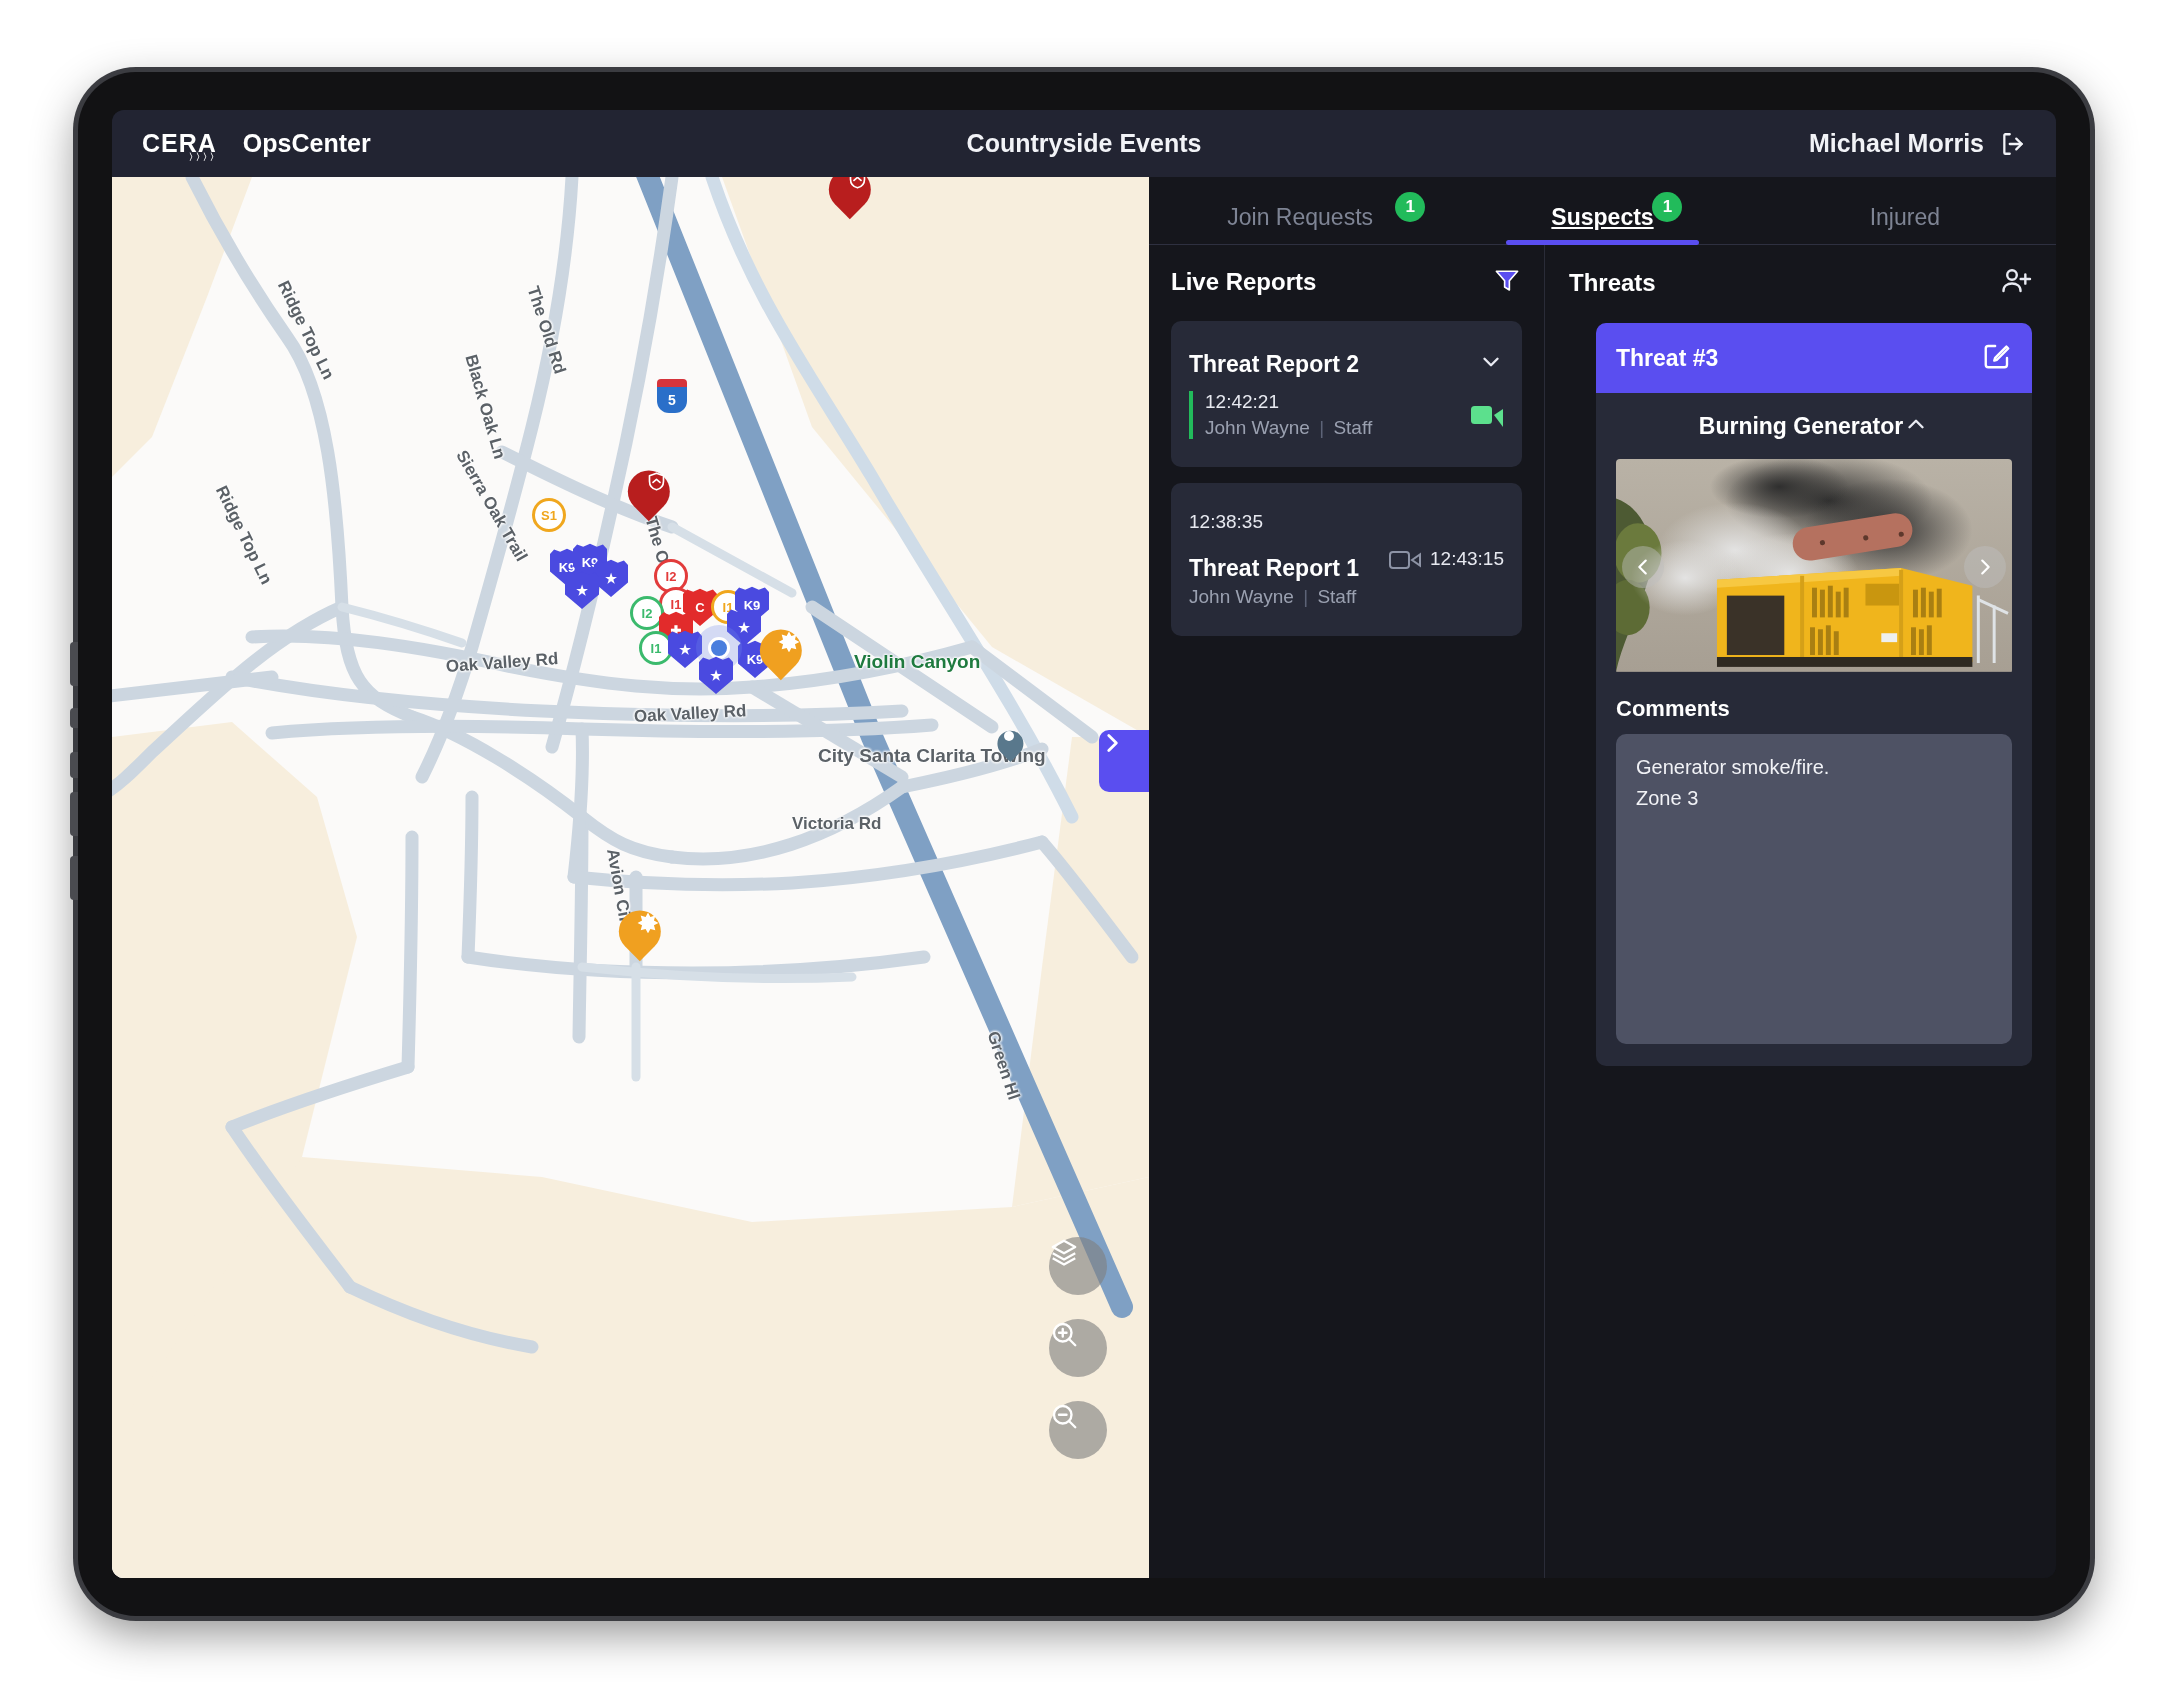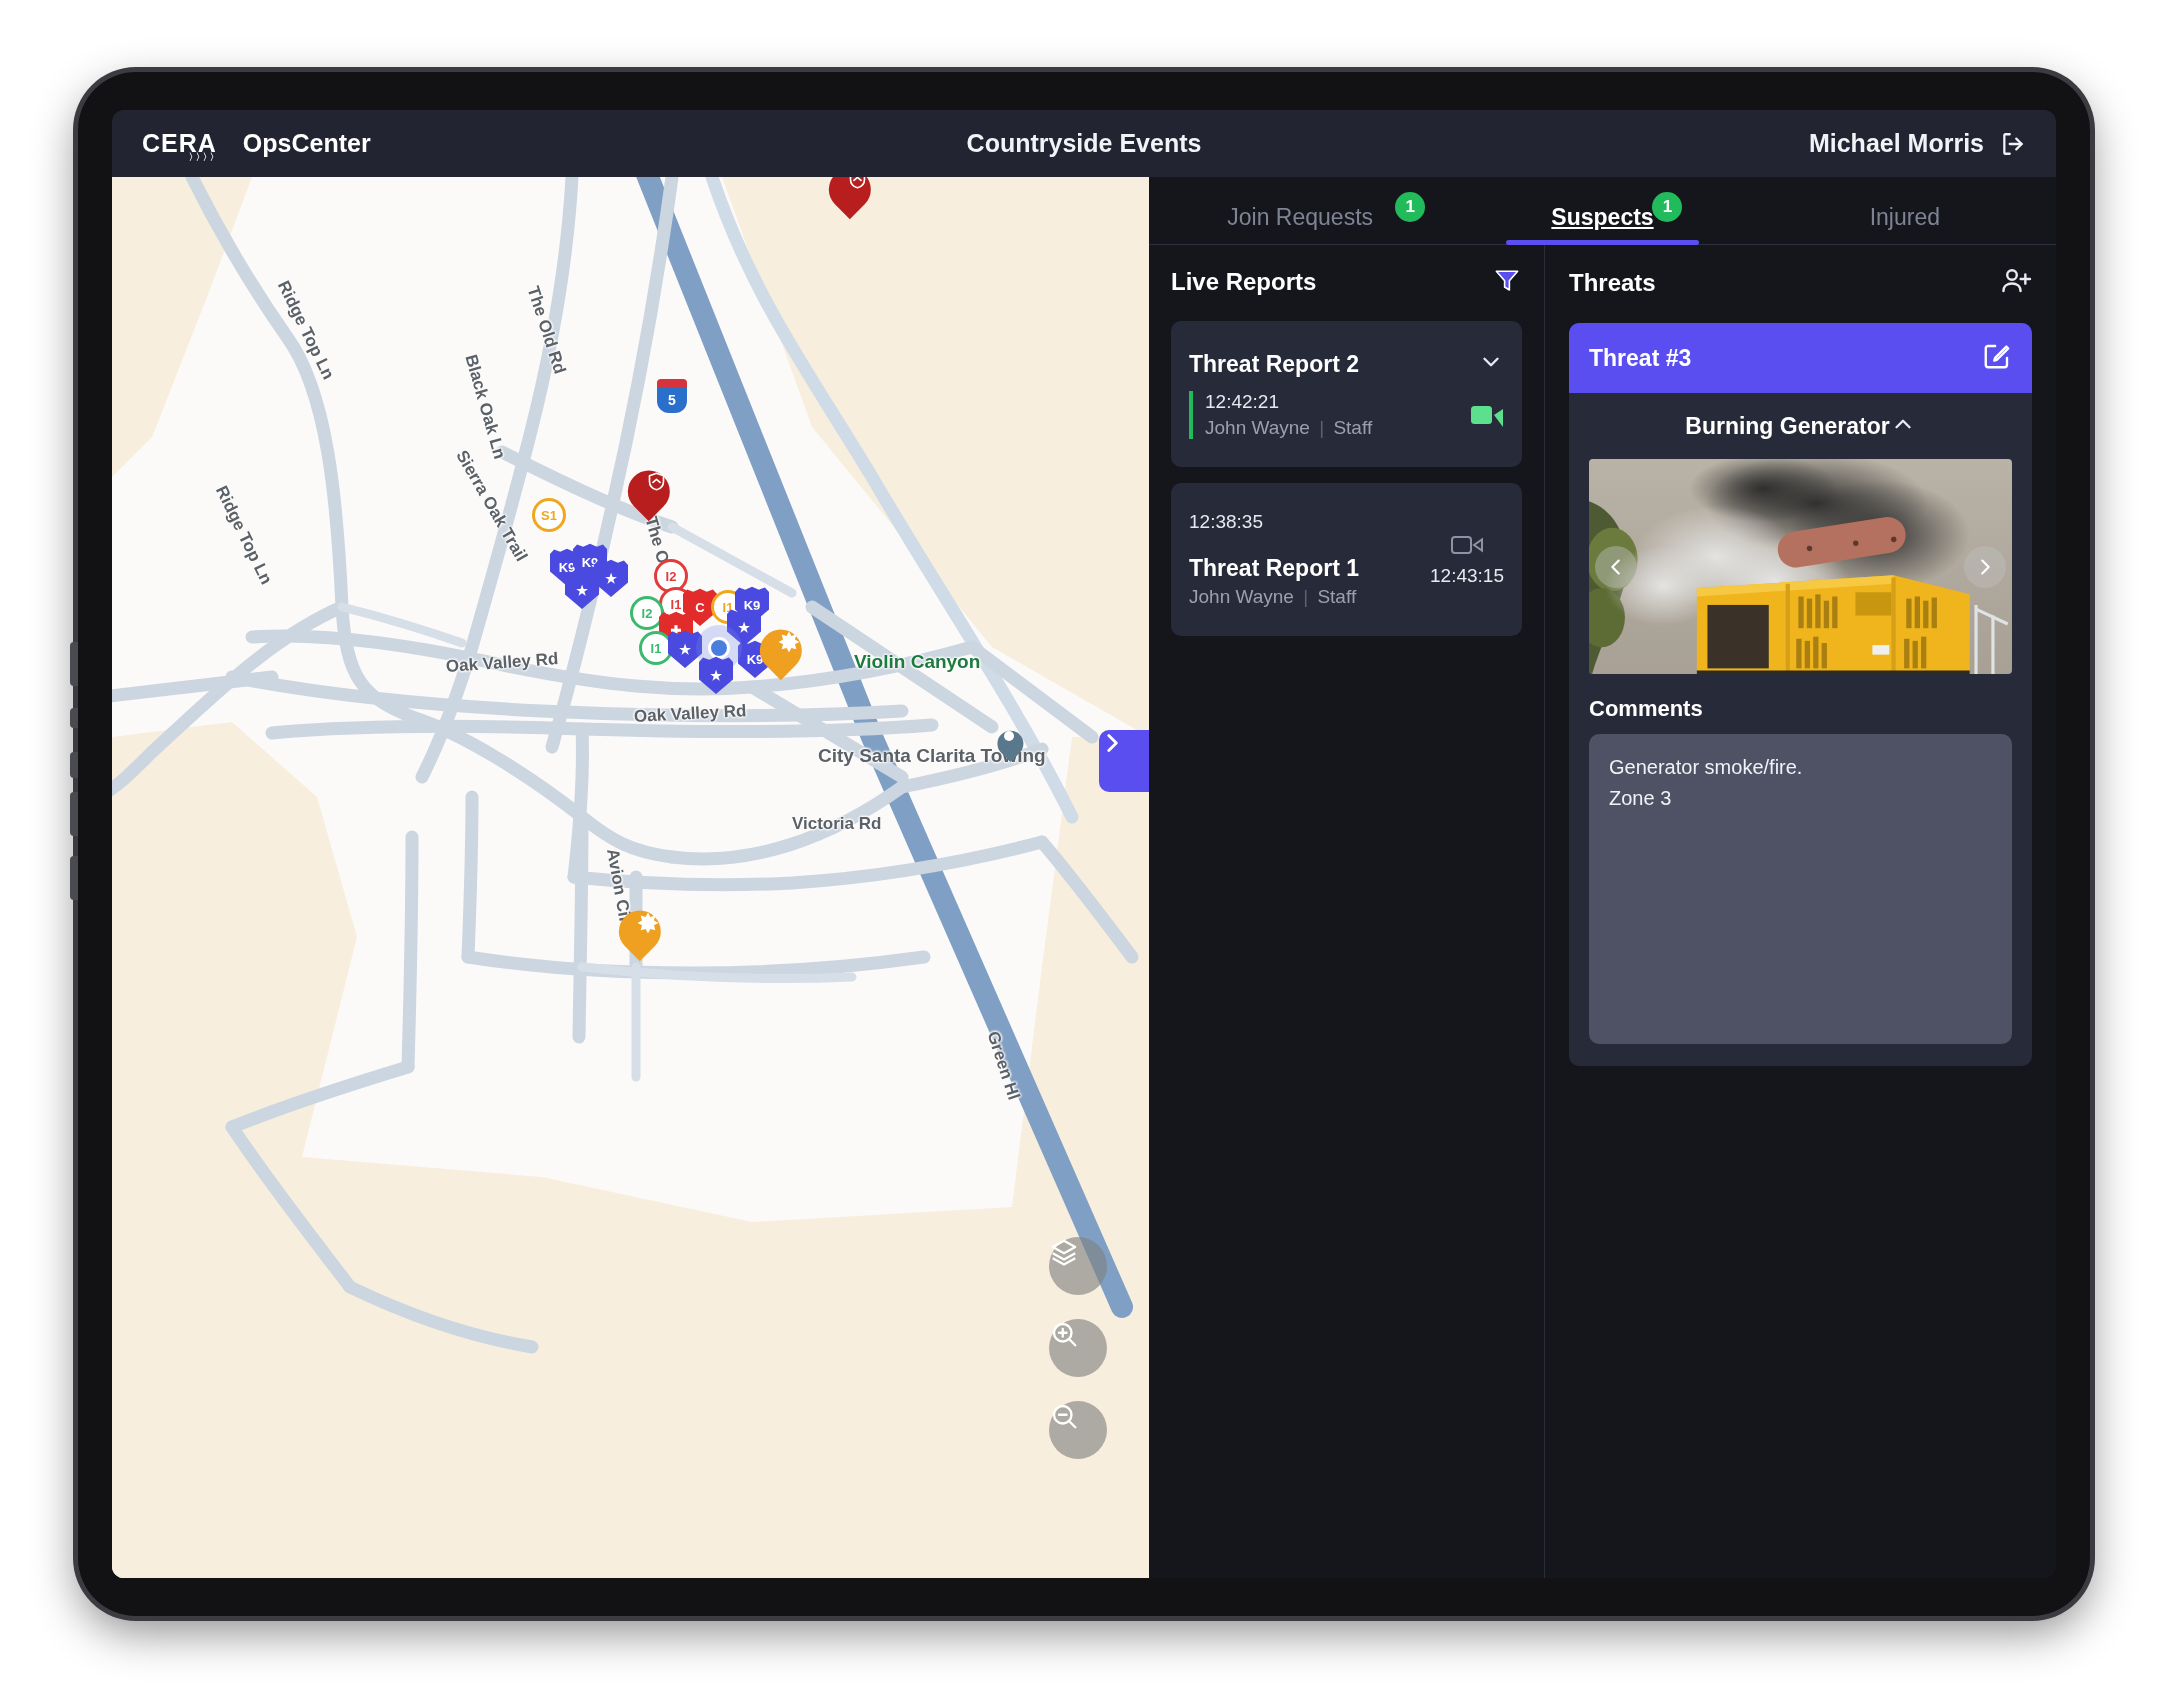--- a/index.html
+++ b/index.html
@@ -218,28 +218,28 @@
     cursor:pointer;
   }
   .rep-top { display:flex; align-items:center; justify-content:space-between; }
   .rep-title { font-size:23px; font-weight:bold; color:#fff; }
   .rep-body { display:flex; align-items:center; justify-content:space-between; margin-top:12px; }
   .rep-meta { border-left:4px solid #22bb5b; padding-left:12px; }
   .rep-meta.noline { border-left:none; padding-left:0; }
   .rep-time { font-size:19px; color:#e7e9f0; }
   .rep-who  { font-size:19px; color:#9aa0b0; margin-top:4px; }
   .rep-who .sep { color:#5d6377; margin:0 4px; }
-  .rep-right { display:flex; flex-direction:column; align-items:center; gap:8px; }
+  .rep-right { display:flex; flex-direction:row; align-items:flex-start; gap:8px; }
   .cam { width:34px; height:24px; display:block; }
   .stamp { font-size:19px; color:#e7e9f0; }
 
   
   #threats { flex:1; padding: 20px 24px 0 24px; }
   .threat-box {
-    background:#272a38; border-radius:10px; overflow:hidden; margin-top:4px;
+    background:#272a38; border-radius:10px; overflow:hidden; margin-top:4px;margin-left:27px;
   }
   .threat-head {
     background:#5a4ef0; padding:18px 20px;
     display:flex; align-items:center; justify-content:space-between;
   }
   .threat-head .t { font-size:23px; font-weight:bold; color:#fff; }
   .threat-sub {
     padding:18px 20px 10px 20px;
     display:flex; align-items:center; justify-content:center;
   }

